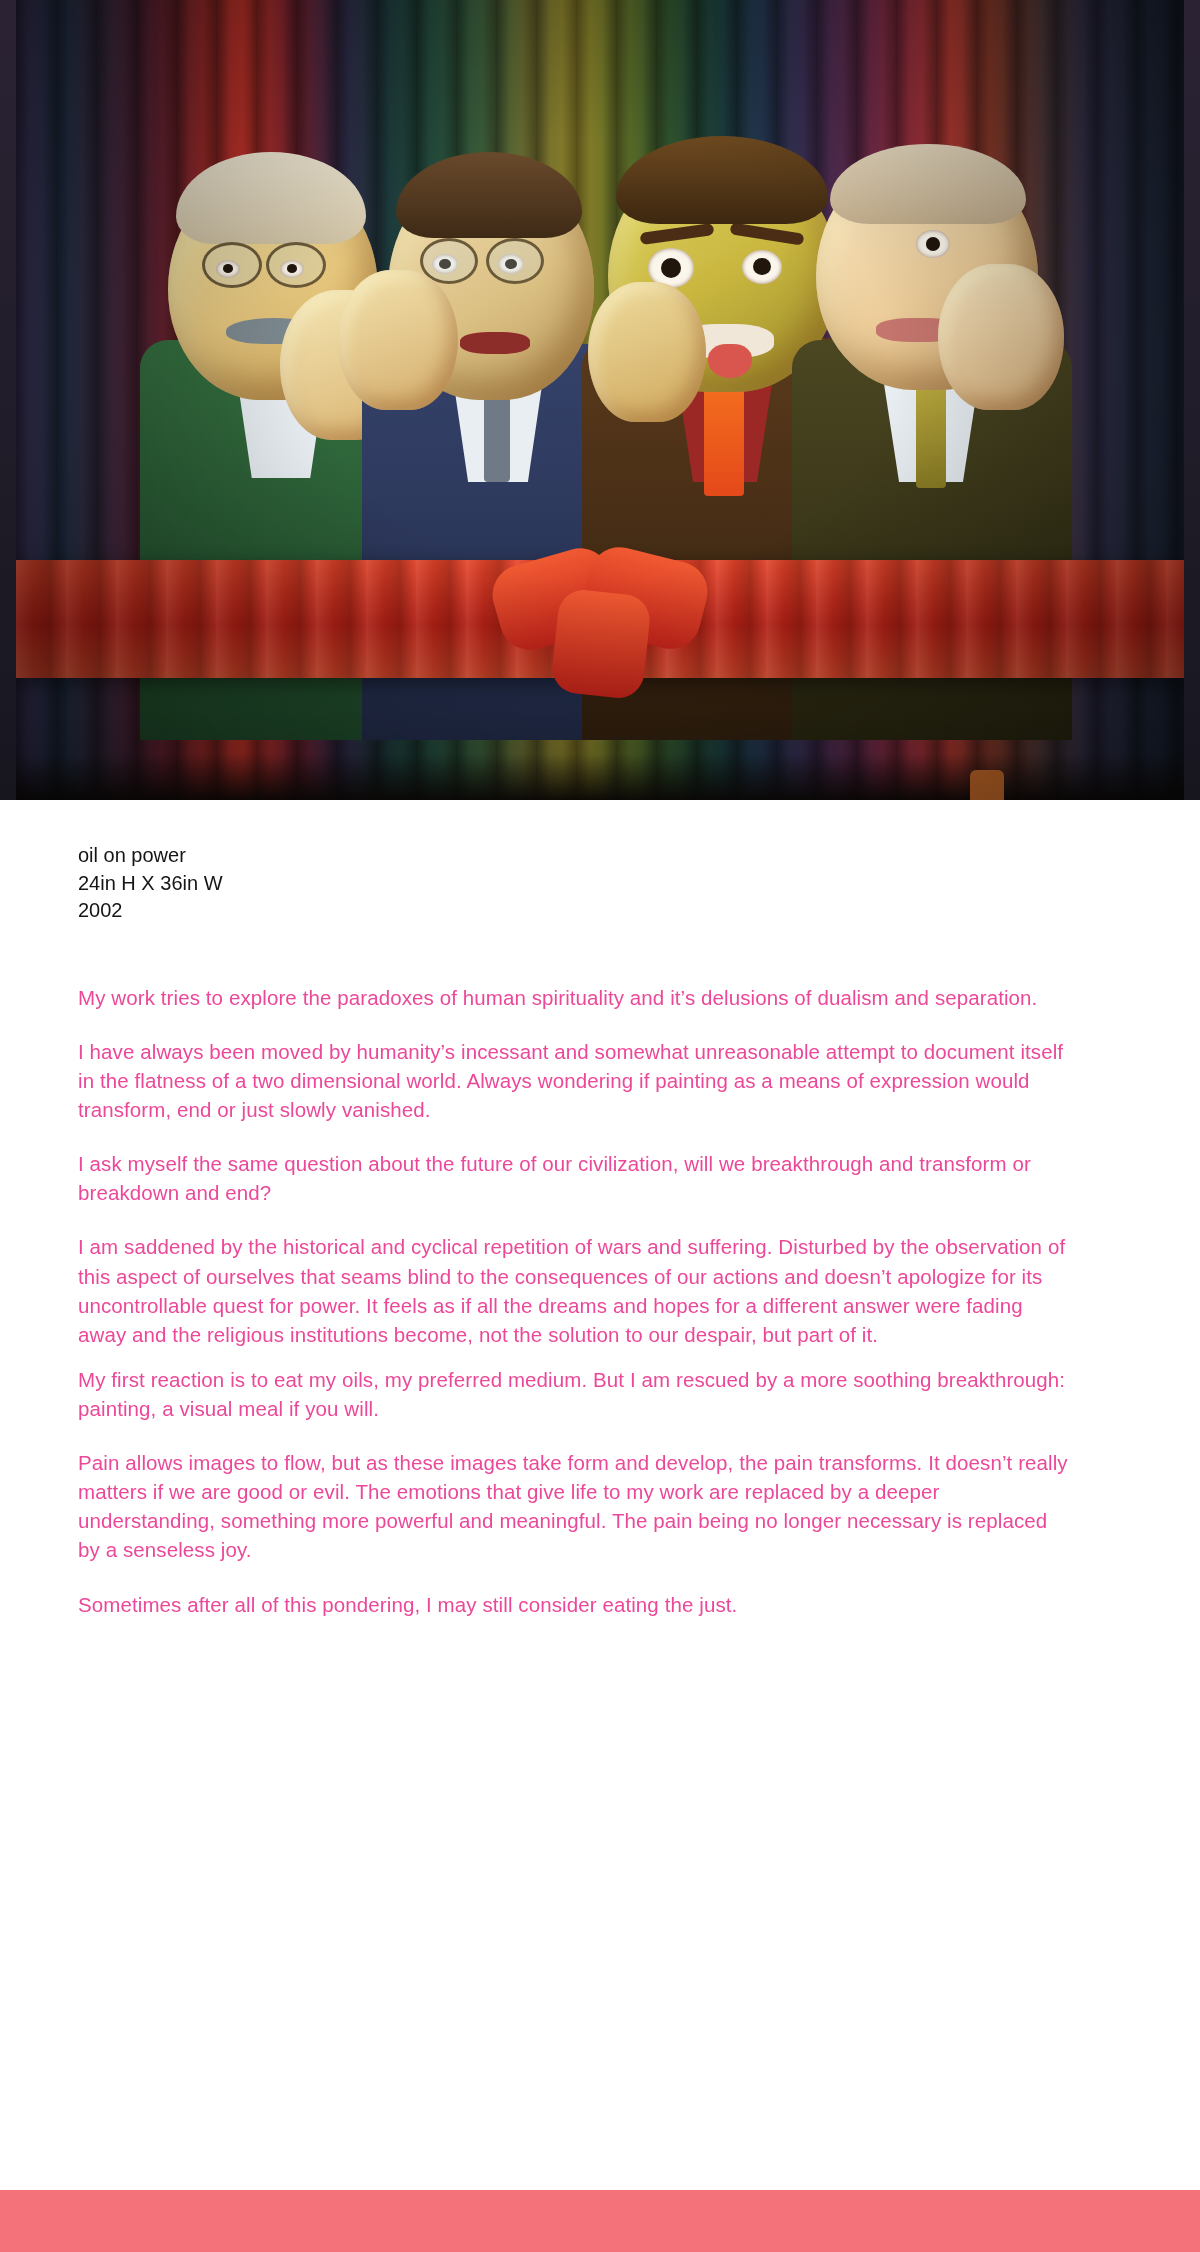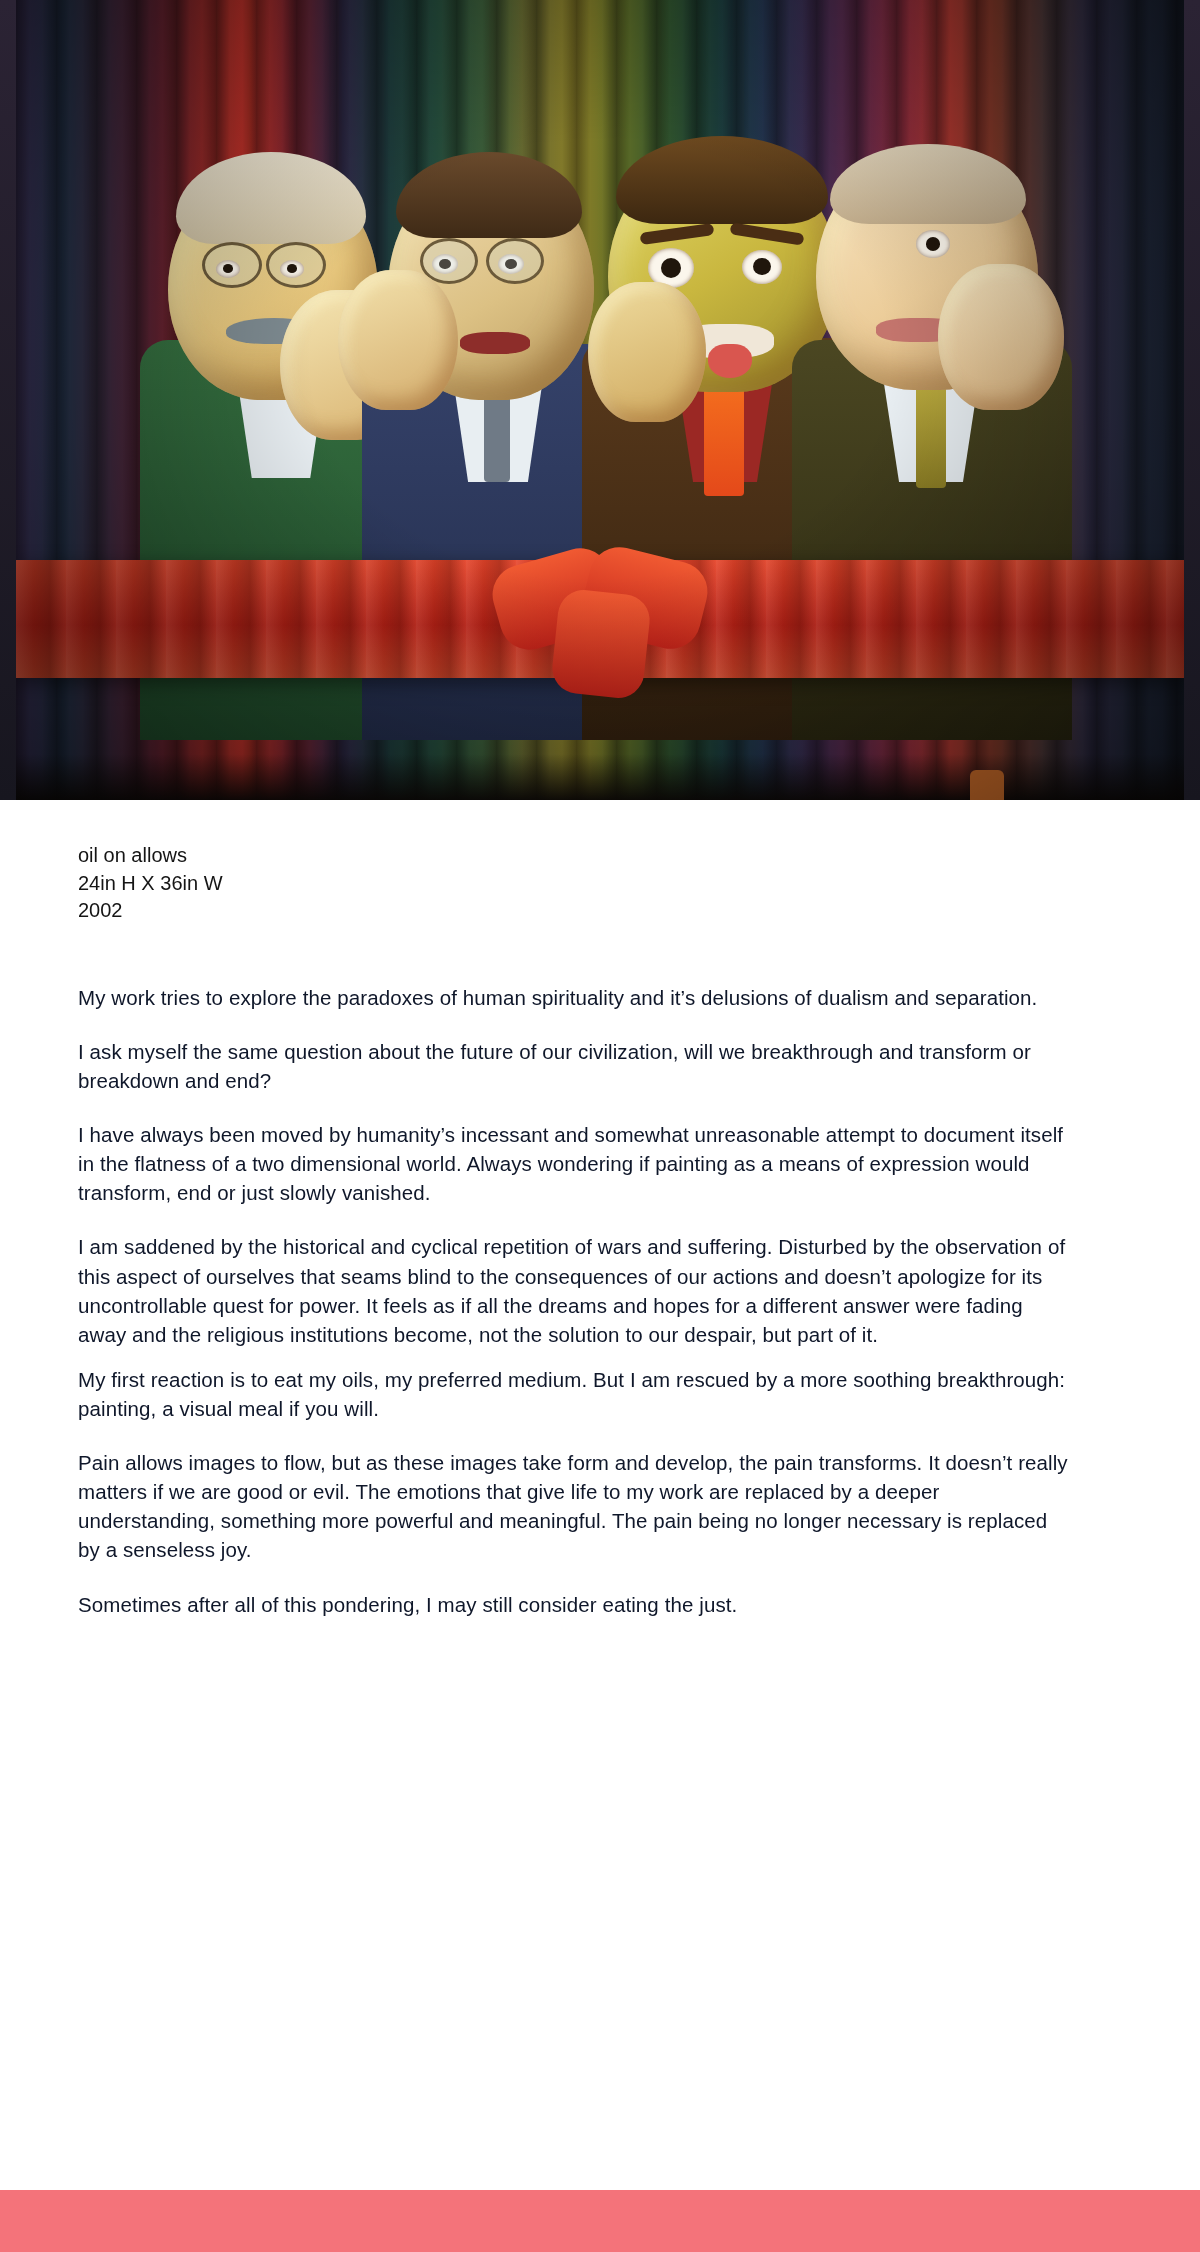--- a/index.html
+++ b/index.html
@@ -239,21 +239,21 @@
     line-height: 1.38;
     color: #151515;
   }
   .statement {
     margin-top: 58px;
     width: 992px;
   }
   .para {
     font-size: 20.5px;
     line-height: 1.42;
-    color: #0f172a;
+    color: #ec4899;
     margin: 0 0 25px 0;
     letter-spacing: .1px;
   }
   .para.tight {
     margin-bottom: 16px;
   }
   .footer-bar {
     position: absolute;
     left: 0;
     right: 0;
@@ -340,29 +340,29 @@
 
       <div class="art-bottom-strip"></div>
       <div class="orange-nub"></div>
       <div class="vignette"></div>
     </div>
   </div>
 
   <div class="content">
 
     <div>
-      <div class="meta">oil on allows</div>
+      <div class="meta">oil on power</div>
       <div class="meta">24in H X 36in W</div>
       <div class="meta">2002</div>
     </div>
 
     <div class="statement">
       <p class="para">My work tries to explore the paradoxes of human spirituality and it’s delusions of dualism and separation.</p>
+      <p class="para">I have always been moved by humanity’s incessant and somewhat unreasonable attempt to document itself in the flatness of a two dimensional world.  Always wondering if painting as a means of expression would transform, end or just slowly vanished.</p>
       <p class="para">I ask myself the same question about the future of our civilization, will we breakthrough and transform or breakdown and end?</p>
-      <p class="para">I have always been moved by humanity’s incessant and somewhat unreasonable attempt to document itself in the flatness of a two dimensional world.  Always wondering if painting as a means of expression would transform, end or just slowly vanished.</p>
       <p class="para tight">I am saddened by the historical and cyclical repetition of wars and suffering. Disturbed by the observation of this aspect of ourselves that seams blind to the consequences of our actions and doesn’t apologize for its uncontrollable quest for power. It feels as if all the dreams and hopes for a different answer were fading away and the religious institutions become, not the solution to our despair, but part of it.</p>
       <p class="para">My first reaction is to eat my oils, my preferred medium.  But I am rescued by a more soothing breakthrough: painting, a visual meal if you will.</p>
       <p class="para">Pain allows images to flow, but as these images take form and develop, the pain transforms. It doesn’t really matters if we are good or evil. The emotions that give life to my work are replaced by a deeper understanding, something more powerful and meaningful.  The pain being no longer necessary is replaced by a senseless joy.</p>
       <p class="para">Sometimes after all of this pondering, I may still consider eating the just.</p>
     </div>
   </div>
 
   <div class="footer-bar"></div>
 </div>
 

